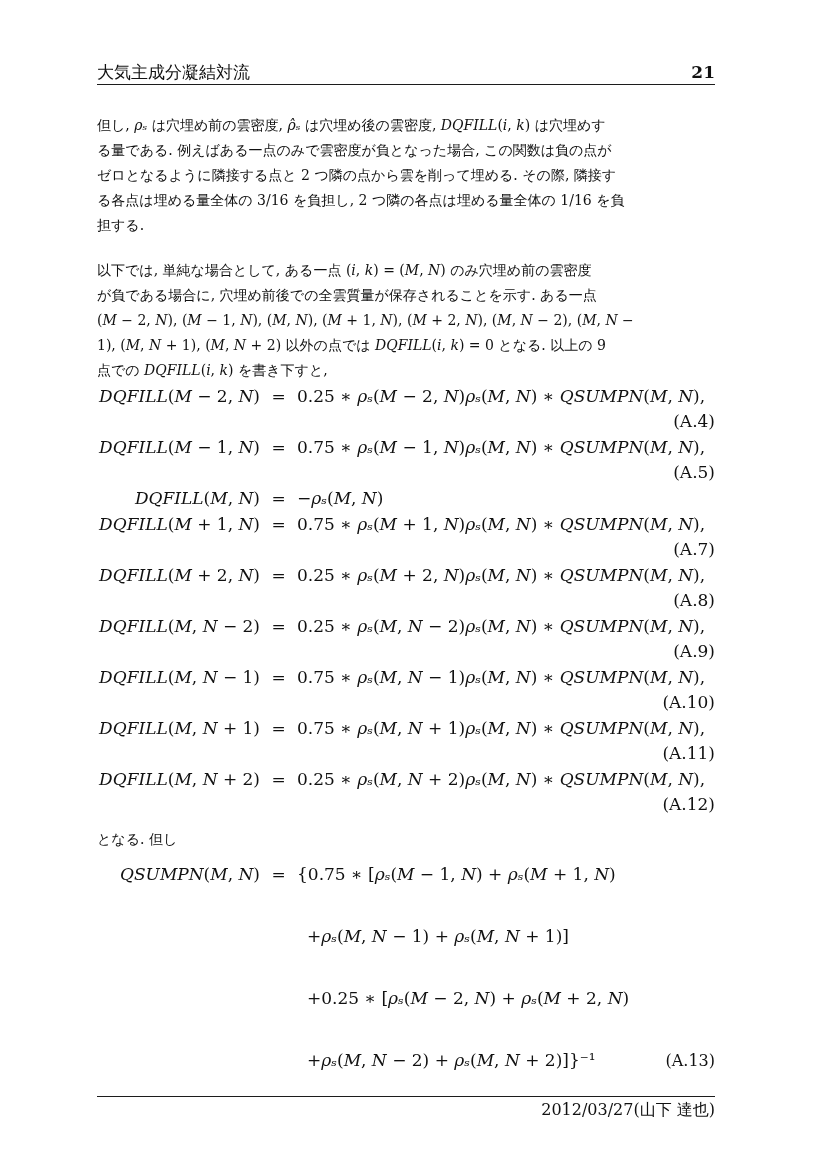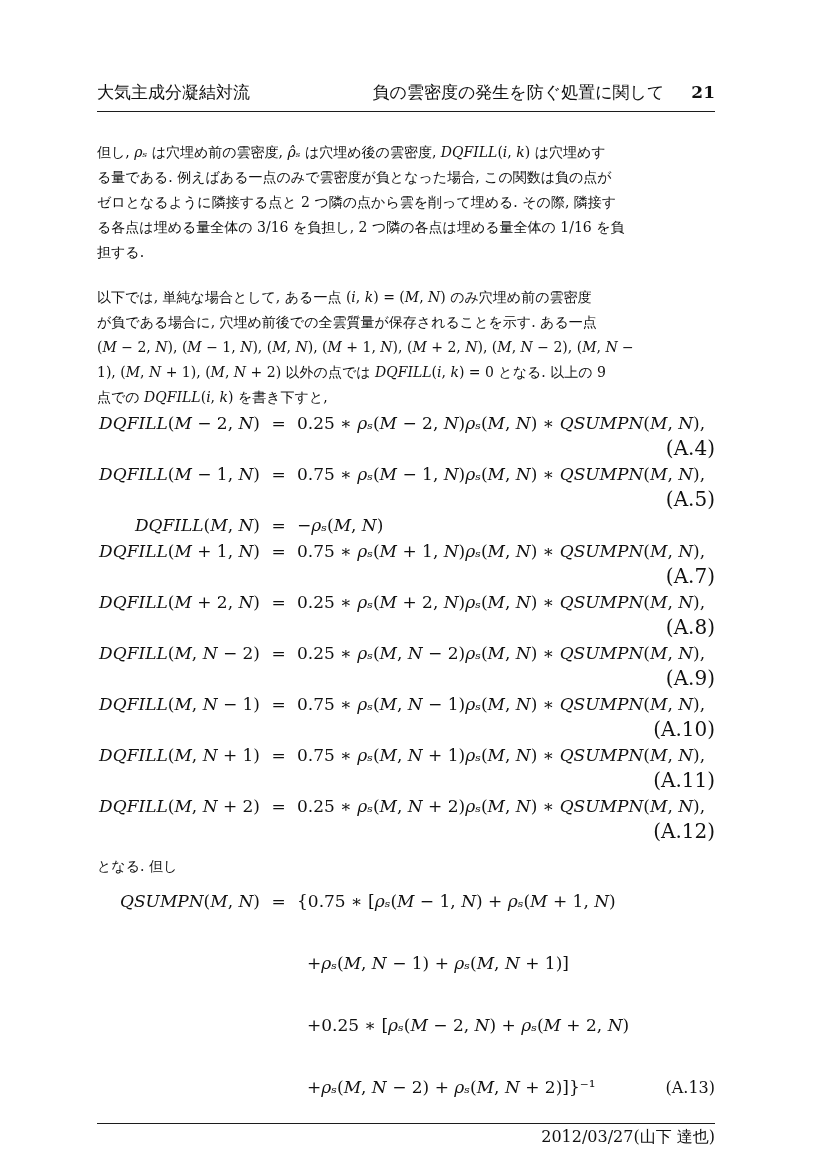--- a/index.html
+++ b/index.html
@@ -9,44 +9,44 @@
     font-family:"DejaVu Serif","Liberation Serif",serif;
   }
   #sheet {
     position:relative; width:826px; height:1169px;
     background:#ffffff; color:#111; overflow:hidden;
   }
   .column { position:absolute; left:97px; top:0; width:618px; }
 
   
   .pagehead {
-    margin-top:80px;
+    margin-top:60px;
     display:flex; align-items:baseline;
-    padding-bottom:7px; border-bottom:1.6px solid #1c1c1c;
+    border-bottom:1.6px solid #1c1c1c;
     font-size:17px; line-height:24px; white-space:nowrap;
   }
   .head-right { margin-left:auto; display:flex; align-items:baseline; }
   .page-num { font-weight:bold; margin-left:27px; font-size:17px; }
 
   
   .para { }
   .p1 { margin-top:28px; }
   .p2 { margin-top:20px; }
   .tline { font-size:14px; line-height:25px; white-space:nowrap; }
 
   
   .eqs { margin-top:0px; }
   .eq-row {
     display:flex; align-items:baseline;
     font-size:17px; line-height:26px; white-space:nowrap;
   }
   .eq-lhs { width:163px; text-align:right; }
   .eq-rel { width:37px; text-align:center; }
   .eq-rhs { }
-  .eq-label { font-size:20px; line-height:25px; text-align:right; }
+  .eq-label { font-size:17px; line-height:25px; text-align:right; }
 
   .connector { margin-top:10px; }
 
   .final-eq { margin-top:9px; }
   .final-eq .eq-row { line-height:27px; }
   .rhs-stack { flex:1; }
   .rhs-stack > div { line-height:27px; font-size:17px; white-space:nowrap; }
   .rhs-indent { padding-left:10px;margin-top:35px; }
   .rhs-last { display:flex; align-items:baseline; }
   .label-inline { margin-left:auto; font-size:16px; }
@@ -61,21 +61,20 @@
 </style>
 </head>
 <body>
 
 <div id="sheet">
   <div class="column">
 
     <div class="pagehead">
       <span>大気主成分凝結対流</span>
       <span class="head-right">
-        <span>負の雲密度の発生を防ぐ処置に関して</span>
         <span class="page-num">21</span>
       </span>
     </div>
 
     <div class="para p1">
       <div class="tline">但し, <i>ρₛ</i> は穴埋め前の雲密度, <i>ρ̂ₛ</i> は穴埋め後の雲密度, <i>DQFILL</i>(<i>i</i>, <i>k</i>) は穴埋めす</div>
       <div class="tline">る量である. 例えばある一点のみで雲密度が負となった場合, この関数は負の点が</div>
       <div class="tline">ゼロとなるように隣接する点と 2 つ隣の点から雲を削って埋める. その際, 隣接す</div>
       <div class="tline">る各点は埋める量全体の 3/16 を負担し, 2 つ隣の各点は埋める量全体の 1/16 を負</div>
       <div class="tline">担する.</div>

